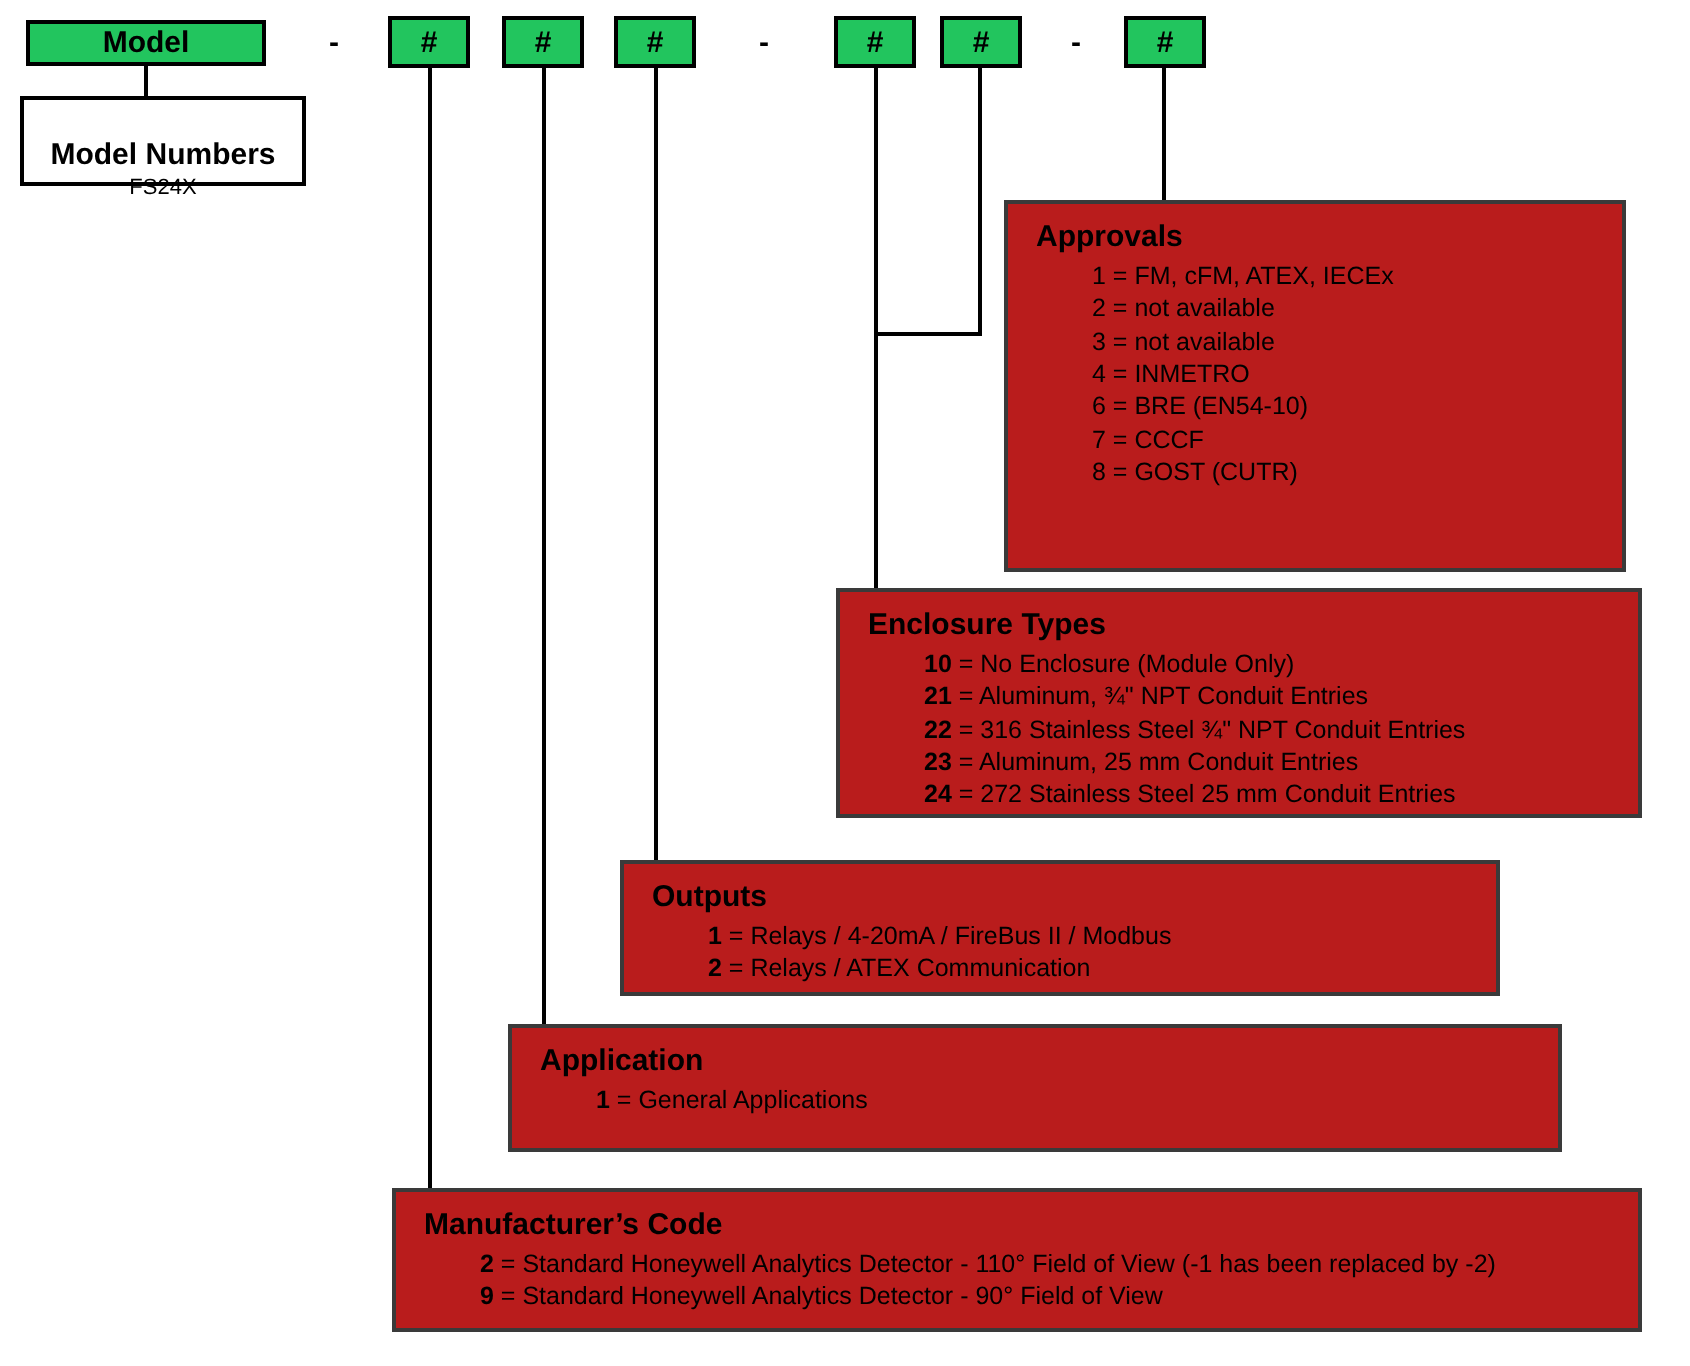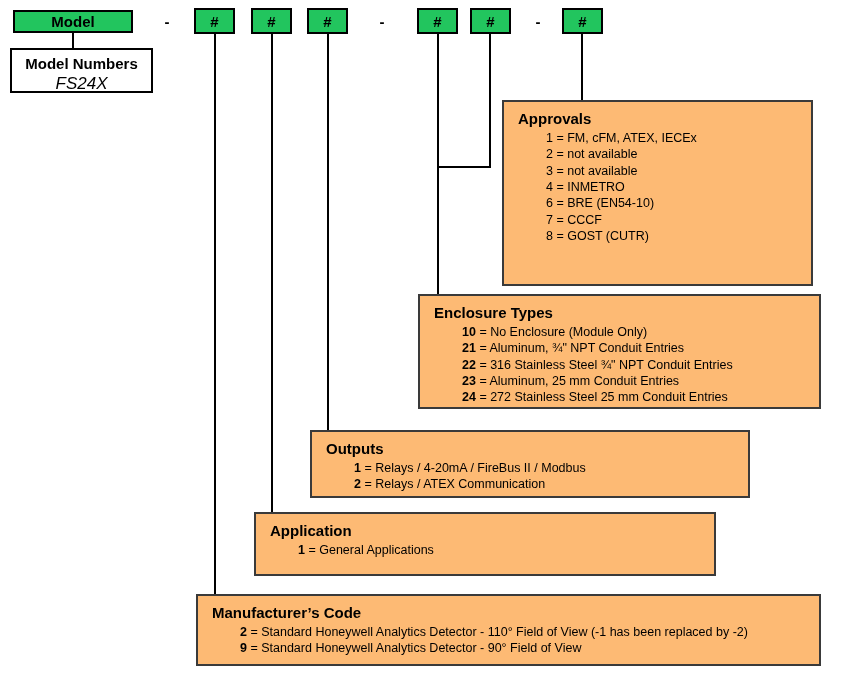--- a/index.html
+++ b/index.html
@@ -43,38 +43,37 @@
     display: flex;
     align-items: center;
     justify-content: center;
   }
 
   
   .model-numbers {
     border: 2px solid #000;
     background: #fff;
     text-align: center;
-    padding-top: 5px;
+    padding-top: 19px;
   }
   .model-numbers .mn-title {
     font-weight: bold;
     font-size: 15px;
     line-height: 1.15;
   }
   .model-numbers .mn-sub {
-    font-size: 17px;
+    font-size: 11px;
     line-height: 1.3;
     margin-top: 1px;
-    font-style: italic;
   }
 
   
   .legend-box {
     border: 2px solid #3a3a3a;
-    background: #fdba74;
+    background: #b91c1c;
     padding: 8px 0 8px 14px;
   }
   .legend-title {
     font-weight: bold;
     font-size: 15px;
     line-height: 1.25;
     margin-bottom: 1px;
   }
   .legend-list {
     margin: 0;
@@ -184,21 +183,21 @@
   </div>
 
   <div class="abs legend-box" style="left:310px; top:430px; width:440px; height:68px;">
     <div class="legend-title">Outputs</div>
     <ul class="legend-list bold-codes">
       <li><span class="code">1</span><span> = </span><span>Relays / 4-20mA / FireBus II / Modbus</span></li>
       <li><span class="code">2</span><span> = </span><span>Relays / ATEX Communication</span></li>
     </ul>
   </div>
 
-  <div class="abs legend-box" style="left:254px; top:512px; width:462px; height:64px;">
+  <div class="abs legend-box" style="left:254px; top:512px; width:527px; height:64px;">
     <div class="legend-title">Application</div>
     <ul class="legend-list bold-codes">
       <li><span class="code">1</span><span> = </span><span>General Applications</span></li>
     </ul>
   </div>
 
   <div class="abs legend-box" style="left:196px; top:594px; width:625px; height:72px;">
     <div class="legend-title">Manufacturer’s Code</div>
     <ul class="legend-list bold-codes">
       <li><span class="code">2</span><span> = </span><span>Standard Honeywell Analytics Detector - 110° Field of View (-1 has been replaced by -2)</span></li>

